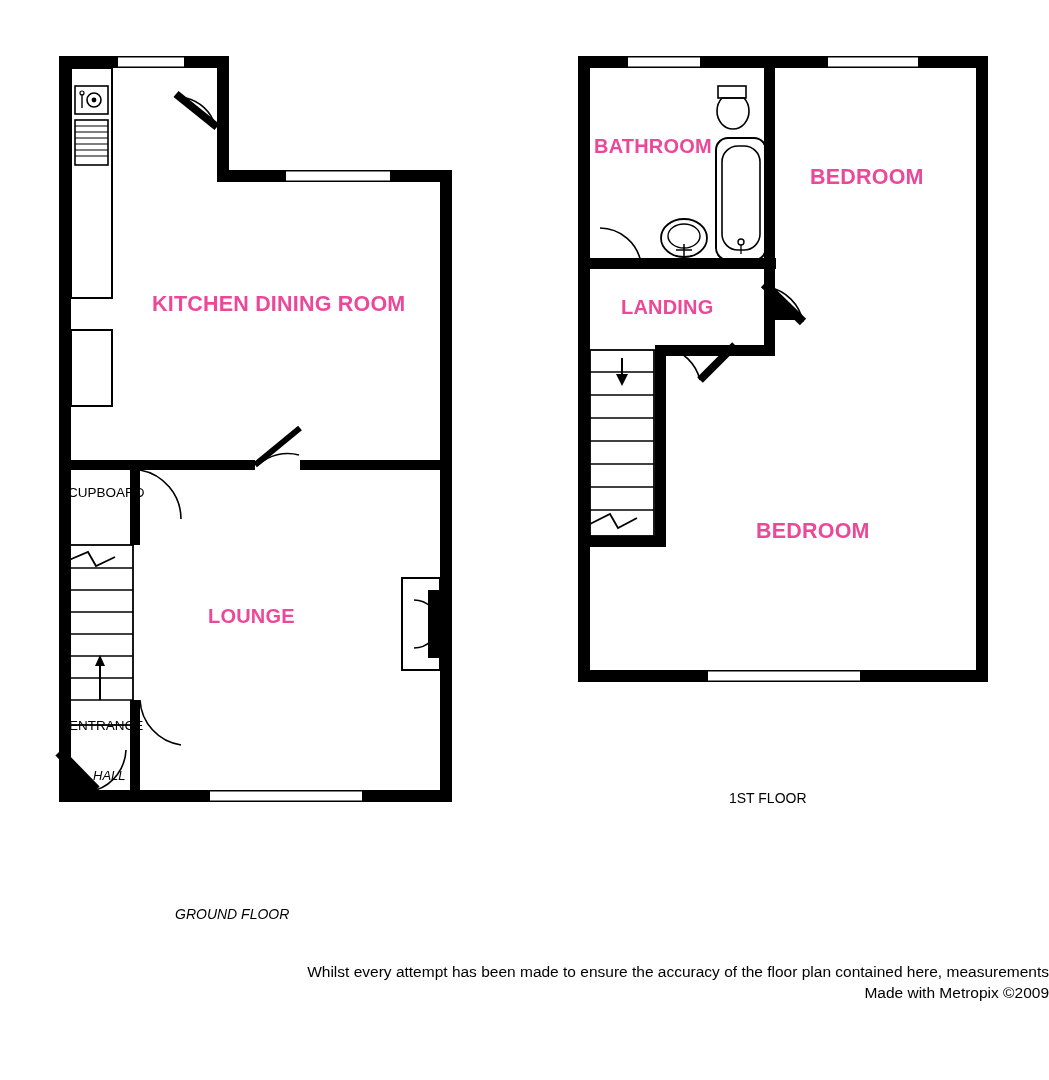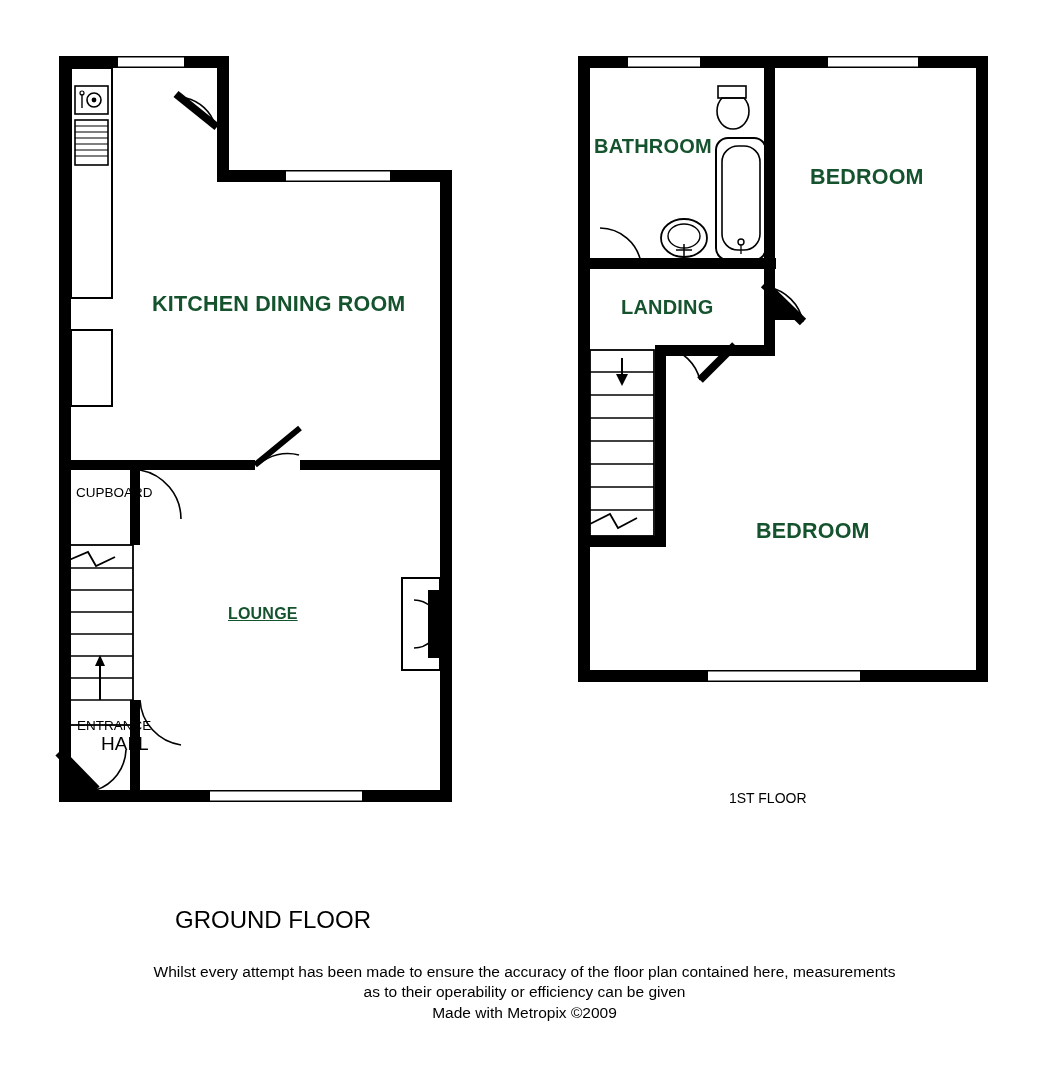--- a/index.html
+++ b/index.html
@@ -20,46 +20,45 @@
     left: 0;
     top: 0;
     width: 1049px;
     height: 1080px;
   }
   .room-label {
     position: absolute;
     font-weight: bold;
     letter-spacing: 0.2px;
     white-space: nowrap;
-    color: #14532d;
+    color: #ec4899;
   }
   .small-label {
     position: absolute;
     white-space: nowrap;
     color: #000;
     font-weight: normal;
-    margin-left: 8px;
   }
   .floor-caption {
     position: absolute;
     white-space: nowrap;
     color: #000;
     font-weight: normal;
   }
   .disclaimer {
     position: absolute;
     left: 0;
     top: 962px;
     width: 1049px;
     text-align: center;
     font-size: 15.5px;
     line-height: 20px;
     color: #000;
   }
-  .disclaimer div { white-space: nowrap; }
+  .disclaimer div { white-space: nowrap; text-align: right; }
   .made-with {
     margin-top: 1px;
   }
 </style>
 </head>
 <body>
 
 <svg id="floorplan" viewBox="0 0 1049 1080" xmlns="http://www.w3.org/2000/svg">
 
   <g>
@@ -206,37 +205,36 @@
     <line x1="590" y1="510" x2="654" y2="510" stroke="#000" stroke-width="1.5"></line>
     <polyline points="590,524 610,514 618,528 637,518" fill="none" stroke="#000" stroke-width="1.8"></polyline>
 
     <line x1="622" y1="358" x2="622" y2="378" stroke="#000" stroke-width="2"></line>
     <polygon points="622,386 616,374 628,374" fill="#000"></polygon>
   </g>
 </svg>
 
 <div class="room-label" style="left:152px; top:292px; font-size:21.5px;">KITCHEN DINING ROOM</div>
 
-<div class="room-label" style="left:228px; top:605px; font-size:16px;text-decoration:underline;">LOUNGE</div>
+<div class="room-label" style="left:208px; top:605px; font-size:20px;">LOUNGE</div>
 
 <div class="small-label" style="left:68px; top:485px; font-size:13.5px;">CUPBOARD</div>
 
 <div class="small-label" style="left:69px; top:718px; font-size:13.5px;">ENTRANCE</div>
 
-<div class="small-label" style="left:93px; top:733px; font-size:19px;">HALL</div>
+<div class="small-label" style="left:93px; top:768px; font-size:13px;font-style:italic;">HALL</div>
 
 <div class="room-label" style="left:594px; top:135px; font-size:20px;">BATHROOM</div>
 
 <div class="room-label" style="left:810px; top:165px; font-size:21.5px;">BEDROOM</div>
 
 <div class="room-label" style="left:621px; top:296px; font-size:20px;">LANDING</div>
 
 <div class="room-label" style="left:756px; top:519px; font-size:21.5px;">BEDROOM</div>
 
 <div class="floor-caption" style="left:729px; top:790px; font-size:14px;">1ST FLOOR</div>
 
-<div class="floor-caption" style="left:175px; top:906px; font-size:24px;">GROUND FLOOR</div>
+<div class="floor-caption" style="left:175px; top:906px; font-size:14px;font-style:italic;">GROUND FLOOR</div>
 
 <div class="disclaimer">
   <div>Whilst every attempt has been made to ensure the accuracy of the floor plan contained here, measurements</div>
-  <div>as to their operability or efficiency can be given</div>
   <div class="made-with">Made with Metropix ©2009</div>
 </div>
 
 </body></html>

